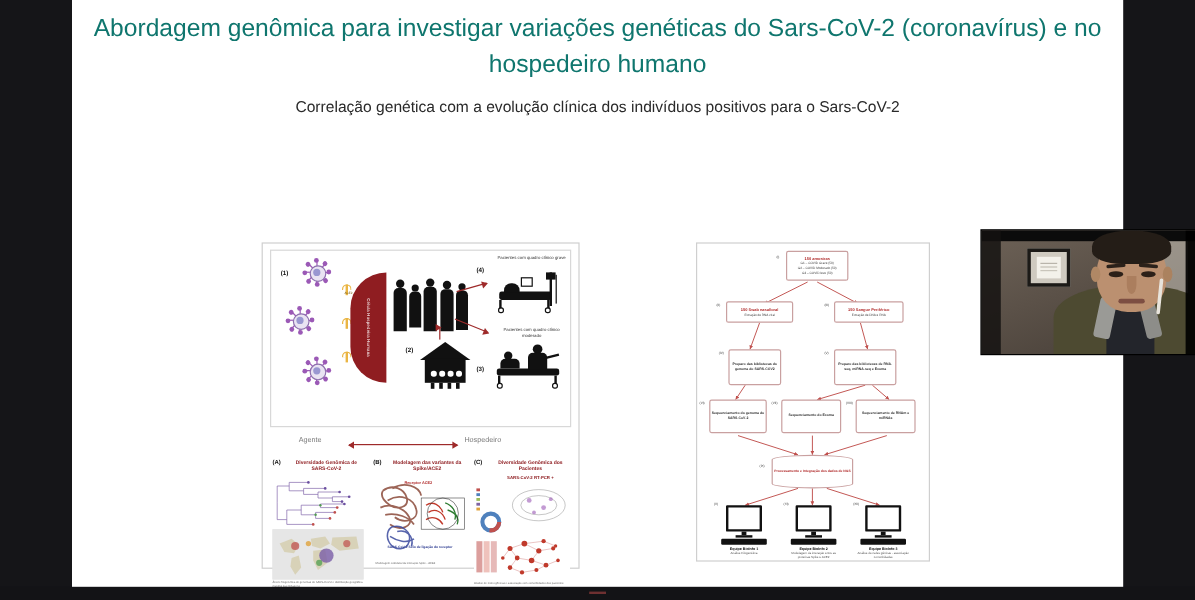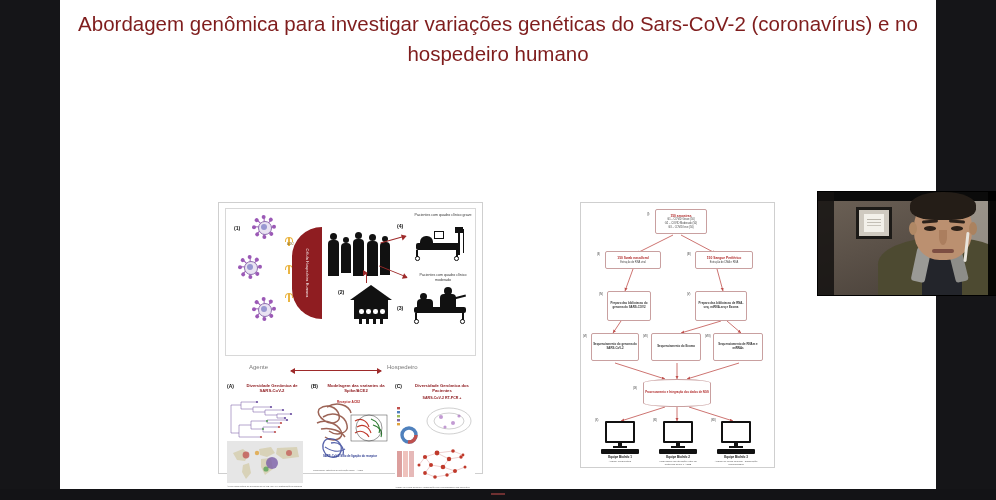--- a/index.html
+++ b/index.html
@@ -7,21 +7,21 @@
   .screen{position:relative;width:996px;height:500px;background:#16161a;}
   .slide{position:absolute;left:60px;top:0;width:876px;height:490px;background:#ffffff;overflow:hidden;}
   .bottombar{position:absolute;left:0;bottom:0;width:996px;height:11px;background:#131316;}
   .bottombar .redline{position:absolute;left:50%;top:4px;width:14px;height:2px;background:#8d3b3b;transform:translateX(-50%);opacity:.75;}
   .leftedge{position:absolute;left:0;top:0;width:60px;height:490px;background:#151518;}
   .rightedge{position:absolute;right:0;top:0;width:60px;height:490px;background:#151518;}
 
   
   .titlewrap{position:absolute;left:0;top:0;width:876px;text-align:center;}
   .t-prop{font-size:17px;font-weight:bold;color:#1a1a1a;margin-top:12px;letter-spacing:.1px;}
-  .t-main{font-size:20.5px;color:#7f1d1d;line-height:30px;margin-top:9px;padding:0 16px;font-weight:400;}
+  .t-main{font-size:20.5px;color:#0f766e;line-height:30px;margin-top:9px;padding:0 16px;font-weight:400;}
   .t-sub{font-size:13px;color:#2a2a2a;margin-top:12px;font-weight:400;}
 
   
   .figA{position:absolute;left:158px;top:202px;width:265px;height:272px;background:#fff;border:1px solid #cfcfcf;box-sizing:border-box;}
   .figB{position:absolute;left:520px;top:202px;width:195px;height:266px;background:#fff;border:1px solid #cfcfcf;box-sizing:border-box;}
 
   
   .aTop{position:absolute;left:6px;top:5px;right:6px;height:148px;border:1px solid #d8d8d8;box-sizing:border-box;}
   .tag{position:absolute;font-size:5.2px;font-weight:bold;color:#111;}
   .capt{position:absolute;font-size:3.6px;color:#333;text-align:center;line-height:4.6px;}
@@ -115,20 +115,21 @@
 
 <div class="screen">
 
   <div class="leftedge"></div>
   <div class="rightedge"></div>
 
   <div class="slide">
 
     <div class="titlewrap">
       <div class="t-main">Abordagem genômica para investigar variações genéticas do Sars-CoV-2 (coronavírus) e no hospedeiro humano</div>
+      <div class="t-sub">Correlação genética com a evolução clínica dos indivíduos positivos para o Sars-CoV-2</div>
     </div>
 
     <div class="figA">
 
       <div class="aTop">
         <span class="tag" style="left:8px;top:16px;">(1)</span>
 
         <div class="virus" style="left:28px;top:8px;">
           <span class="spike" style="transform:translate(-50%,0) rotate(0deg)"></span>
           <span class="spike" style="transform:translate(-50%,0) rotate(45deg)"></span>

